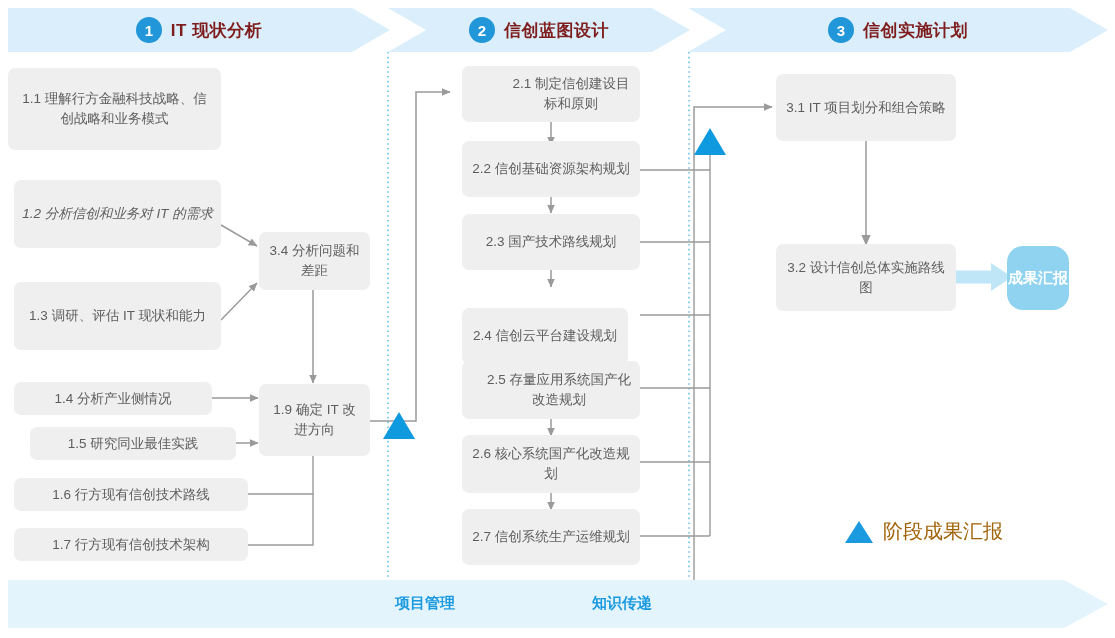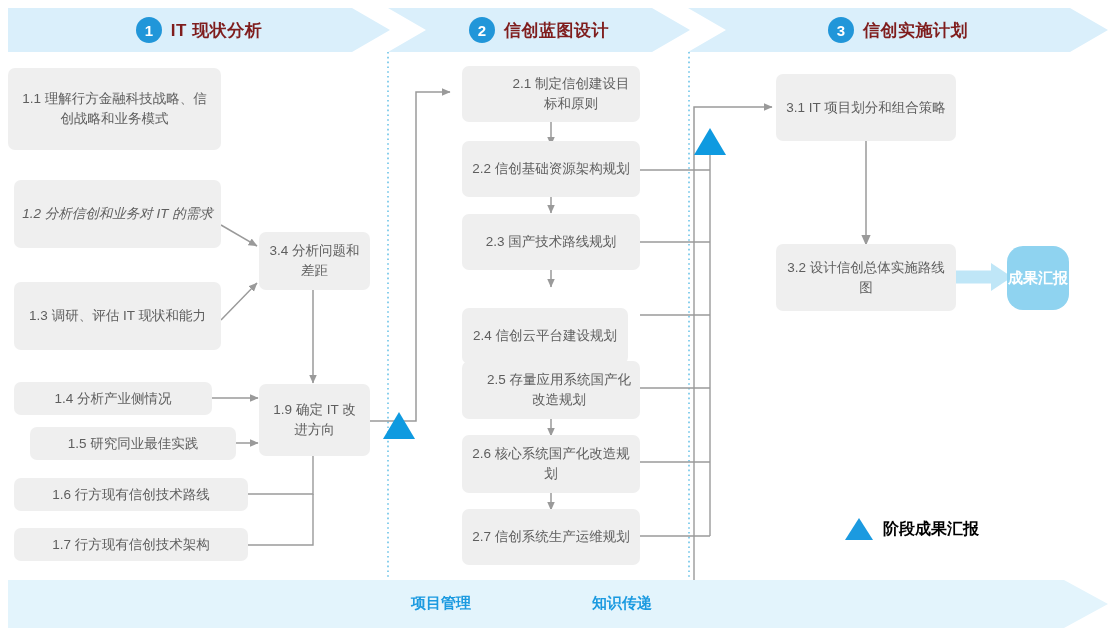--- a/index.html
+++ b/index.html
@@ -64,21 +64,21 @@
   
   .legend{
     position:absolute;display:flex;align-items:center;gap:10px;
   }
   .legend-tri{
     width:0;height:0;
     border-left:14px solid transparent;
     border-right:14px solid transparent;
     border-bottom:22px solid #1b9ae0;
   }
-  .legend-label{color:#000000;font-size:16px;font-weight:bold;}
+  .legend-label{color:#a16207;font-size:20px;font-weight:normal;}
   
   .milestone{
     position:absolute;width:0;height:0;
     border-left:16px solid transparent;
     border-right:16px solid transparent;
     border-bottom:27px solid #0f9ae0;
   }
   
   .bottom-band{
     position:absolute;left:8px;top:580px;width:1100px;height:48px;
@@ -195,16 +195,16 @@
 
   <div class="milestone" style="left:383px;top:412px;"></div>
   <div class="milestone" style="left:694px;top:128px;"></div>
 
   <div class="legend" style="left:845px;top:518px;">
     <span class="legend-tri"></span>
     <span class="legend-label">阶段成果汇报</span>
   </div>
 
   <div class="bottom-band"></div>
-  <div class="bottom-label" style="left:395px;margin-left:16px;">项目管理</div>
+  <div class="bottom-label" style="left:395px;">项目管理</div>
   <div class="bottom-label" style="left:592px;">知识传递</div>
 
 </div>
 
 </body></html>

